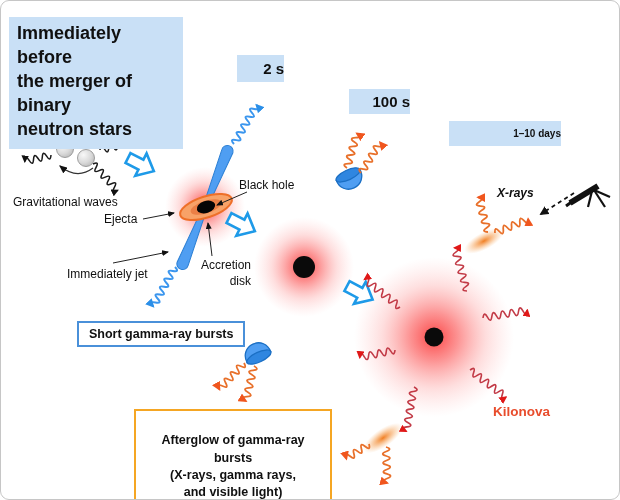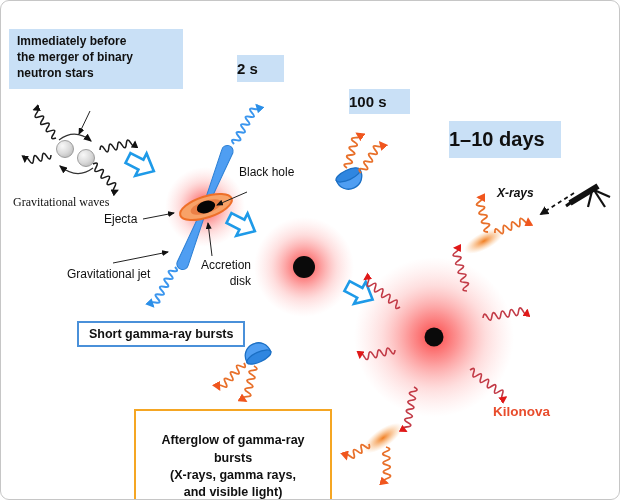--- a/index.html
+++ b/index.html
@@ -5,35 +5,35 @@
   html,body{margin:0;padding:0;background:#fff;}
   .frame{
     position:relative;width:618px;height:498px;background:#ffffff;
     border:1px solid #c6c6c6;border-radius:9px;overflow:hidden;
     font-family:"Liberation Sans", sans-serif;color:#111;
   }
   .canvas{position:absolute;left:0;top:0;width:618px;height:498px;}
   .pre{white-space:pre-line;}
   .timebox{
     position:absolute;background:#c9e0f6;color:#101010;font-weight:bold;
-    text-align:left;
+    text-align:right;
   }
   #title-box{
-    left:8px;top:28px;width:159px;padding:5px 7px 7px 8px;
-    font-size:12px;line-height:1.33;text-align:left;
+    left:8px;top:16px;width:159px;padding:5px 7px 7px 8px;
+    font-size:18px;line-height:1.33;text-align:left;
   }
   #t1{left:236px;top:54px;width:47px;padding:5px 0;font-size:15px;}
   #t2{left:348px;top:88px;width:61px;padding:4px 0;font-size:15px;}
-  #t3{left:448px;top:120px;width:112px;padding:7px 0;font-size:20px;}
+  #t3{left:448px;top:120px;width:112px;padding:7px 0;font-size:10px;}
   .lbl{position:absolute;font-size:12px;line-height:1.25;color:#101010;}
   #lbl-binary{left:63px;top:94px;}
-  #lbl-gw{left:12px;top:194px;font-family:Liberation Serif, serif;}
+  #lbl-gw{left:12px;top:194px;}
   #lbl-ejecta{left:103px;top:211px;}
   #lbl-reljet{left:66px;top:266px;}
-  #lbl-bh{left:238px;top:164px;}
+  #lbl-bh{left:238px;top:177px;}
   #lbl-accr{left:186px;top:257px;width:64px;text-align:right;line-height:1.3;}
   #lbl-xrays{left:496px;top:185px;font-weight:bold;font-style:italic;}
   #lbl-dir{left:543px;top:216px;line-height:1.3;}
   #lbl-kilonova{left:492px;top:403px;font-size:13.5px;color:#e84c2c;font-weight:bold;}
   .callout{
     position:absolute;background:#ffffff;font-weight:bold;font-size:12.5px;
     color:#101010;text-align:center;
   }
   #box-grb{left:58px;top:320px;border:2px solid #4a90d9;padding:4px 10px;margin-left:18px;}
   #box-afterglow{left:133px;top:408px;width:176px;border:2px solid #f5a623;
@@ -185,21 +185,21 @@
   </div>
   <div class="timebox" id="t2">
     <span>100 s</span>
   </div>
   <div class="timebox" id="t3">
     <span>1–10 days</span>
   </div>
 
   <div class="lbl" id="lbl-gw">Gravitational waves</div>
   <div class="lbl" id="lbl-ejecta">Ejecta</div>
-  <div class="lbl" id="lbl-reljet">Gravitational jet</div>
+  <div class="lbl" id="lbl-reljet">Immediately jet</div>
   <div class="lbl" id="lbl-bh">Black hole</div>
   <div class="lbl pre" id="lbl-accr">Accretion
 disk</div>
   <div class="lbl" id="lbl-xrays">X-rays</div>
   <div class="lbl" id="lbl-kilonova">Kilonova</div>
 
   <div class="callout" id="box-grb">
     <span>Short gamma-ray bursts</span>
   </div>
   <div class="callout pre" id="box-afterglow">

